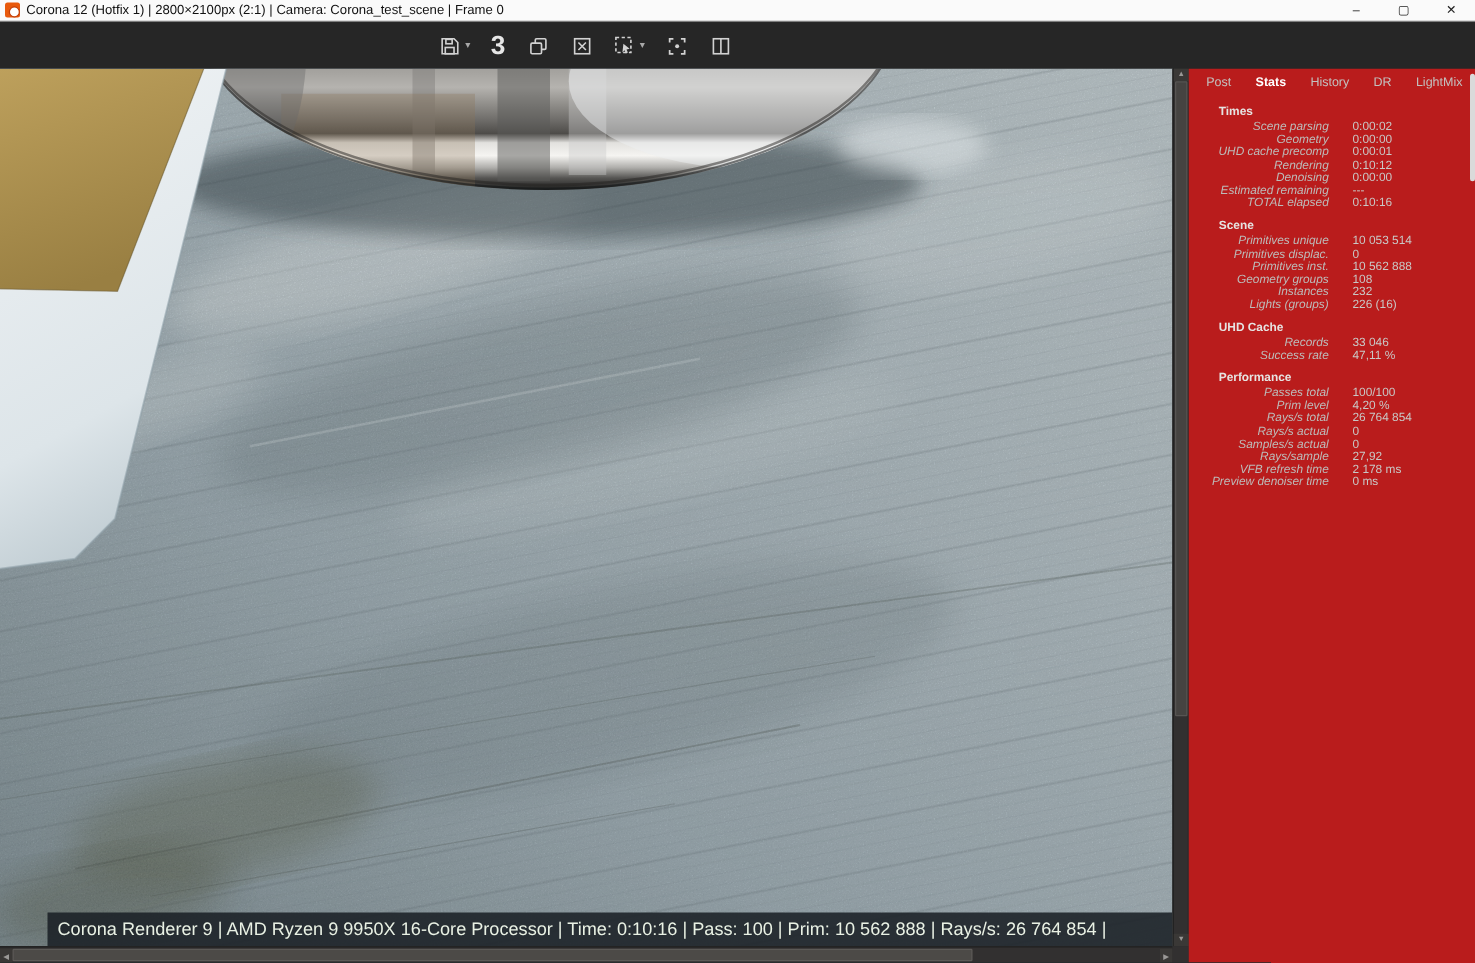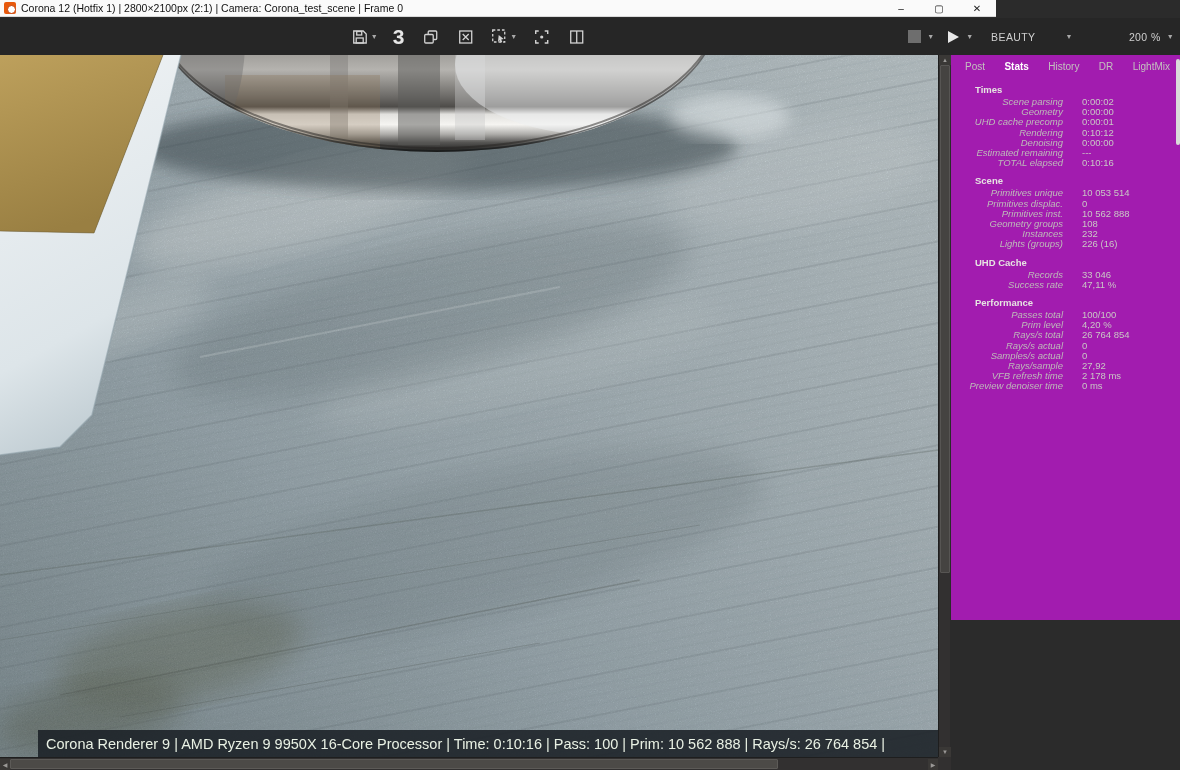--- a/index.html
+++ b/index.html
@@ -1,21 +1,21 @@
 <!DOCTYPE html>
 <html><head>
 <meta charset="utf-8">
 <style>
   * { margin:0; padding:0; box-sizing:border-box; }
   html,body { width:1180px; height:770px; overflow:hidden; background:#000;
               font-family:"Liberation Sans", sans-serif; }
   .window { position:relative; width:1180px; height:770px; background:#2b2b2b; }
 
   
-  .titlebar { position:absolute; left:0; top:0; width:996px; height:17px;
+  .titlebar { position:absolute; left:0; top:0; width:1180px; height:17px;
               background:#fafafa; display:flex; align-items:center; border-bottom:1px solid #d9d9d9; }
   .app-icon { width:12px; height:12px; margin:0 5px 0 4px; border-radius:2px;
               background:#e8590c; position:relative; flex:0 0 auto; }
   .app-icon::after { content:""; position:absolute; left:2.5px; top:2.5px; width:7px; height:7px;
               border-radius:50%; background:#fff; border:1.5px solid #c43d05; }
   .title-text { font-size:10.5px; color:#111; white-space:nowrap; }
   .win-controls { margin-left:auto; display:flex; height:100%; }
   .win-btn { width:38px; height:100%; display:flex; align-items:center; justify-content:center;
              font-size:10px; color:#222; cursor:default; }
 
@@ -53,21 +53,21 @@
                 font-size:6px; display:flex; align-items:center; justify-content:center; }
   .hscroll { position:absolute; left:0; top:757px; width:938px; height:13px; background:#323030;
              border-top:1px solid #1e1e1e; }
   .hthumb { position:absolute; left:10px; top:1px; width:768px; height:10px; background:#4c4a47;
             border:1px solid #5c5a57; border-radius:1px; }
   .hs-btn { position:absolute; top:1px; width:10px; height:11px; background:#3a3836; color:#9a9896;
             font-size:6px; display:flex; align-items:center; justify-content:center; }
   .corner { position:absolute; left:938px; top:757px; width:13px; height:13px; background:#323030; }
 
   
-  .panel { position:absolute; left:951px; top:55px; width:229px; height:565px; background:#a21caf; }
+  .panel { position:absolute; left:951px; top:55px; width:229px; height:715px; background:#b91c1c; }
   .panel-scrollthumb { position:absolute; right:0; top:4px; width:4px; height:86px;
                        background:#dadada; border-radius:2px; }
   .tabs { display:flex; justify-content:space-between; padding:5px 8px 4px 12px; }
   .tab { font-size:10px; color:#c3c1bf; padding:1px 2px; cursor:default; }
   .tab.active { color:#ffffff; font-weight:bold; }
   .section-title { font-size:9.5px; font-weight:bold; color:#e6e4e2; padding:7px 0 2px 24px; }
   .stat-row { display:flex; font-size:9.5px; line-height:10.2px; }
   .stat-label { width:112px; text-align:right; color:#bdbbb9;font-style:italic; }
   .stat-value { margin-left:19px; color:#c9c7c5; }
 </style>
@@ -135,45 +135,20 @@
       <div class="tbtn">
         <span>
           <svg width="18" height="18" viewBox="0 0 18 18" fill="none" stroke="#d2d2d2" stroke-width="1.3">
             <rect x="3" y="3" width="12" height="12"></rect>
             <path d="M9 3 V15"></path>
           </svg>
           </span>
       </div>
     </div>
 
-    <div class="tools-right">
-      <div class="tbtn">
-        <span class="stop-sq"></span>
-      </div>
-      <span class="drop">▼</span>
-      <div class="gap8"></div>
-      <div class="tbtn">
-        <span>
-          <svg width="16" height="16" viewBox="0 0 16 16">
-              <path d="M3 2 L14 8 L3 14 Z" fill="#e8e8e8"></path>
-            </svg>
-        </span>
-      </div>
-      <span class="drop">▼</span>
-      <div class="gap18"></div>
-      <div class="combo">
-        <span>BEAUTY</span>
-        <span class="drop" style="margin-left:30px">▼</span>
-      </div>
-      <div class="gap56"></div>
-      <div class="combo">
-        <span>200 %</span>
-        <span class="drop">▼</span>
-      </div>
-    </div>
   </div>
 
   <div class="viewport">
     <svg width="938" height="702" viewBox="0 0 938 702" preserveAspectRatio="none">
       <defs>
         <linearGradient id="gFloor" x1="0" y1="1" x2="1" y2="0">
           <stop offset="0" stop-color="#7c8d93"></stop>
           <stop offset="0.35" stop-color="#9cadb5"></stop>
           <stop offset="0.7" stop-color="#b4c2c8"></stop>
           <stop offset="1" stop-color="#c4d0d4"></stop>

